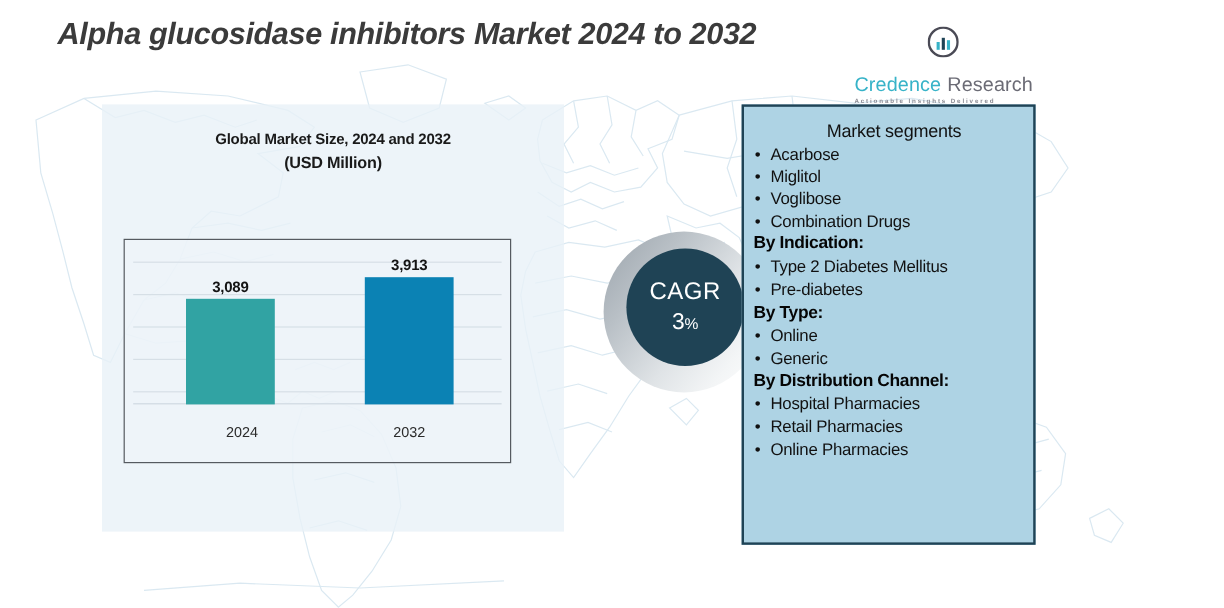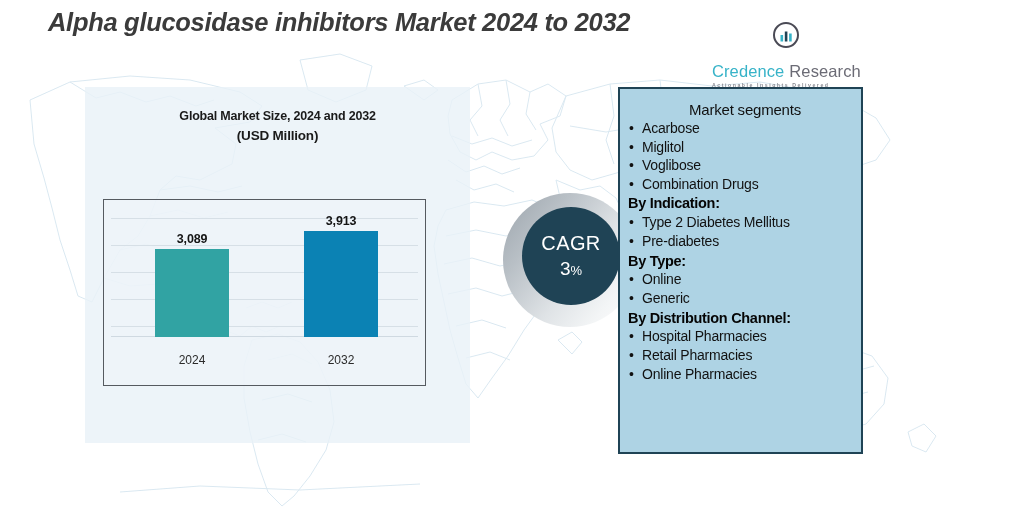--- a/index.html
+++ b/index.html
@@ -23,21 +23,21 @@
     width: 1020px;
     height: 467px;
     opacity: 0.55;
     pointer-events: none;
   }
 
   
   #header-title {
     position: absolute;
     left: 48px;
-    top: 8px;
+    top: 15px;
     font-size: 25.5px;
     font-weight: bold;
     font-style: italic;
     letter-spacing: -0.3px;
     color: #3b3b3b;
     white-space: nowrap;
   }
   #logo-block {
     position: absolute;
     left: 712px;
@@ -154,21 +154,21 @@
   #bar-value-2024 { left: 51px; bottom: 106px; }
   #bar-value-2032 { left: 200px; bottom: 168px; }
   .bar-category {
     position: absolute;
     bottom: 18px;
     width: 74px;
     text-align: center;
     font-size: 12px;
     color: #2b2b2b;
   }
-  #bar-category-2024 { left: 51px; }
+  #bar-category-2024 { left: 37px; text-align: right; }
   #bar-category-2032 { left: 200px; }
 
   
   #cagr-badge {
     position: absolute;
     left: 503px;
     top: 193px;
     width: 134px;
     height: 134px;
   }

